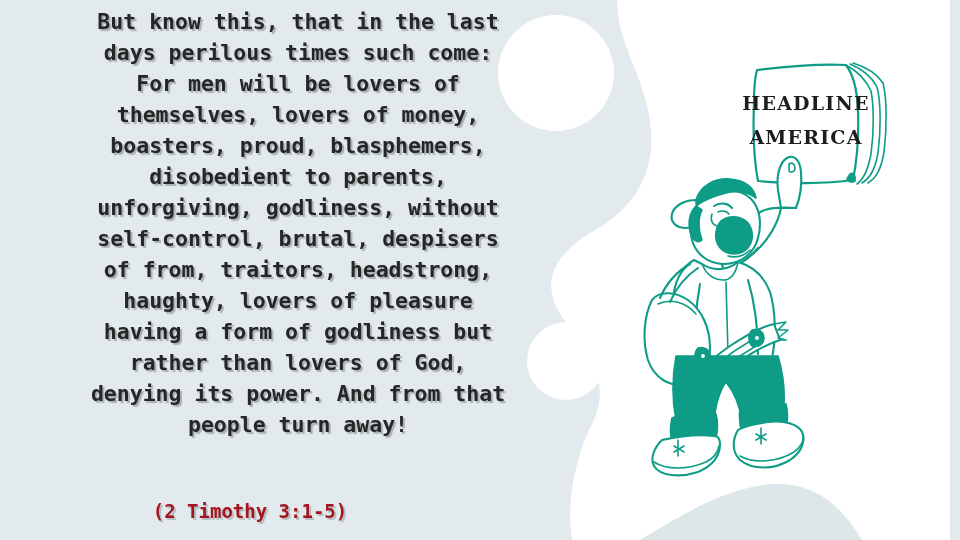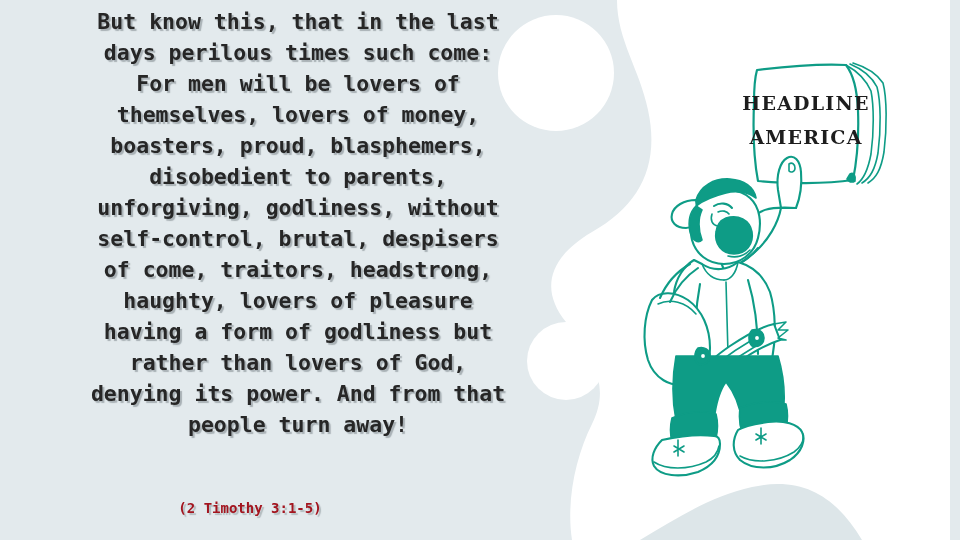--- a/index.html
+++ b/index.html
@@ -27,21 +27,21 @@
     line-height:31px;
     color:#262626;
     letter-spacing:0px;
     white-space:pre;
     text-shadow:2px 2px 1px rgba(120,130,135,0.55);
   }
   #citation{
     position:absolute;left:0;top:500px;width:500px;
     text-align:center;z-index:3;
     font-family:"DejaVu Sans Mono","Liberation Mono",monospace;
-    font-size:14px;font-weight:bold;
+    font-size:19px;font-weight:bold;
     color:#a3151f;
     white-space:pre;
     text-shadow:2px 2px 1px rgba(120,130,135,0.45);
   }
   
   #illustration{
     position:absolute;left:640px;top:48px;width:320px;height:400px;z-index:4;
   }
   #illustration svg{display:block;width:320px;height:400px;overflow:visible;}
   .ink{fill:none;stroke:#0e9c86;stroke-width:2.1;stroke-linecap:round;stroke-linejoin:round;}
@@ -86,21 +86,21 @@
 
   <div id="verse-block">
     <div class="verse-line">But know this, that in the last</div>
     <div class="verse-line">days perilous times such come:</div>
     <div class="verse-line">For men will be lovers of</div>
     <div class="verse-line">themselves, lovers of money,</div>
     <div class="verse-line">boasters, proud, blasphemers,</div>
     <div class="verse-line">disobedient to parents,</div>
     <div class="verse-line">unforgiving, godliness, without</div>
     <div class="verse-line">self-control, brutal, despisers</div>
-    <div class="verse-line">of come, traitors, headstrong,</div>
+    <div class="verse-line">of from, traitors, headstrong,</div>
     <div class="verse-line">haughty, lovers of pleasure</div>
     <div class="verse-line">having a form of godliness but</div>
     <div class="verse-line">rather than lovers of God,</div>
     <div class="verse-line">denying its power. And from that</div>
     <div class="verse-line">people turn away!</div>
   </div>
 
   <div id="citation">(2 Timothy 3:1-5)</div>
 
   <div id="illustration">

